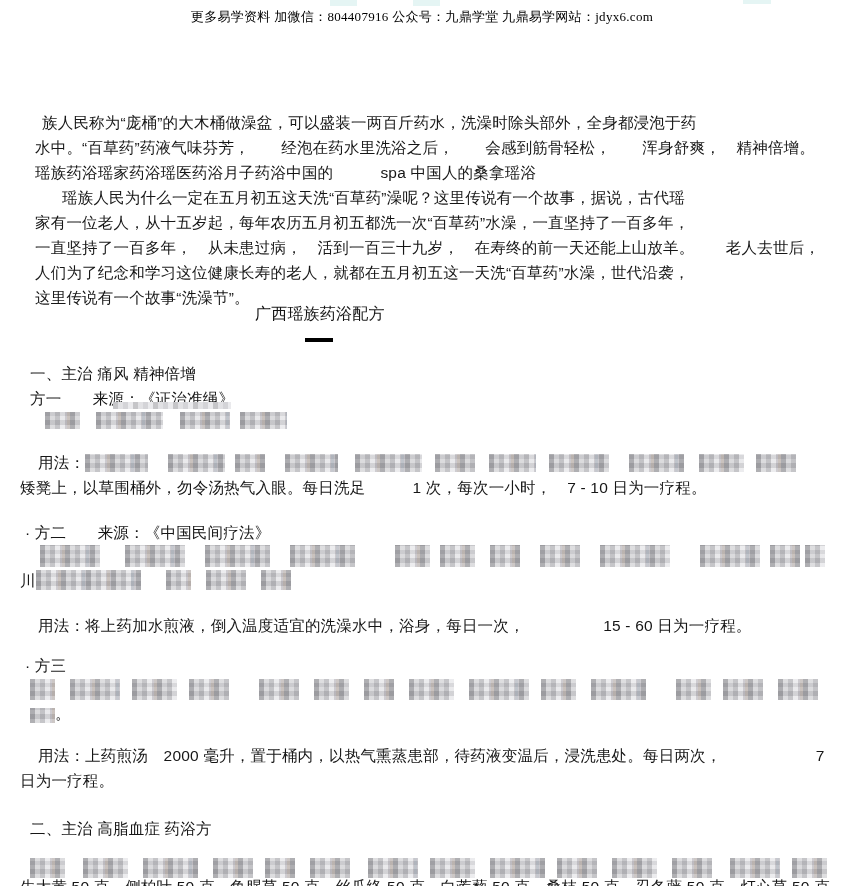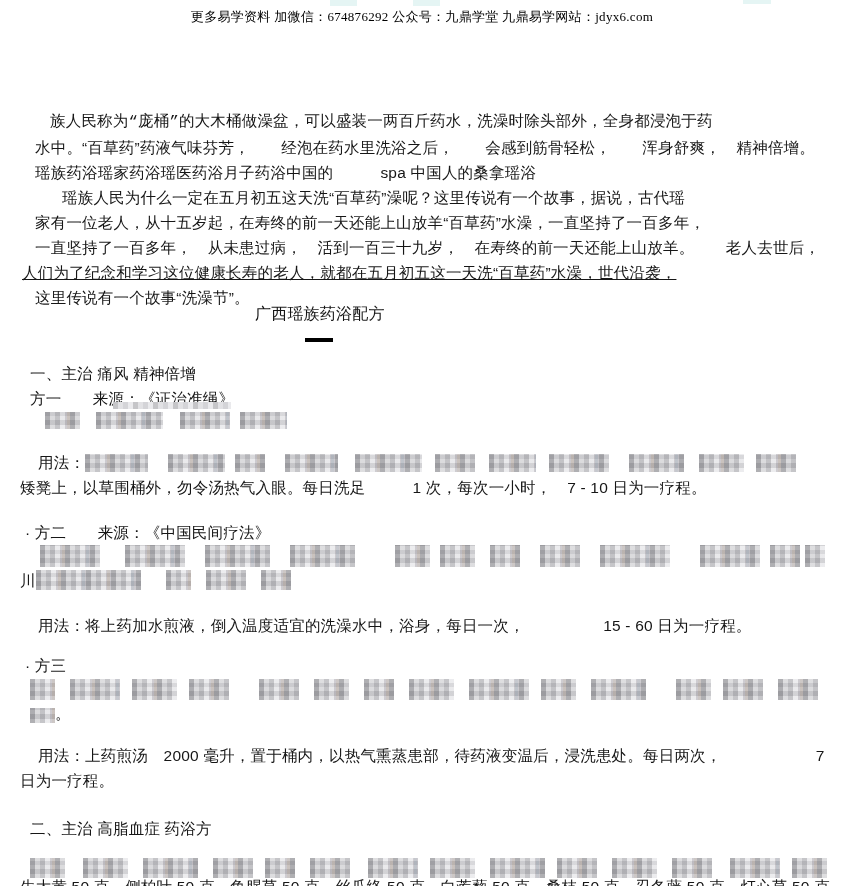--- a/index.html
+++ b/index.html
@@ -38,30 +38,30 @@
     background-color:#ececee;
   }
 </style>
 </head>
 <body>
 
 <div class="smudge" style="left:330px;width:27px;"></div>
 <div class="smudge" style="left:413px;width:27px;"></div>
 <div class="smudge" style="left:743px;width:28px;height:4px;"></div>
 
-<div class="hdr">更多易学资料 加微信：674876292 公众号：九鼎学堂 九鼎易学网站：jdyx6.com</div>
+<div class="hdr">更多易学资料 加微信：804407916 公众号：九鼎学堂 九鼎易学网站：jdyx6.com</div>
 
-<div class="line" style="left:50px;top:112px;font-family:Liberation Mono, monospace;">族人民称为“庞桶”的大木桶做澡盆，可以盛装一两百斤药水，洗澡时除头部外，全身都浸泡于药</div>
+<div class="line" style="left:42px;top:112px;">族人民称为“庞桶”的大木桶做澡盆，可以盛装一两百斤药水，洗澡时除头部外，全身都浸泡于药</div>
 <div class="line" style="left:35px;top:137px;">水中。“百草药”药液气味芬芳，　　经泡在药水里洗浴之后，　　会感到筋骨轻松，　　浑身舒爽，　精神倍增。</div>
 <div class="line" style="left:35px;top:162px;">瑶族药浴瑶家药浴瑶医药浴月子药浴中国的　　　spa 中国人的桑拿瑶浴</div>
 
 <div class="line" style="left:62px;top:187px;">瑶族人民为什么一定在五月初五这天洗“百草药”澡呢？这里传说有一个故事，据说，古代瑶</div>
-<div class="line" style="left:35px;top:212px;">家有一位老人，从十五岁起，在寿终的前一天还能上山放羊“百草药”水澡，一直坚持了一百多年，</div>
+<div class="line" style="left:35px;top:212px;">家有一位老人，从十五岁起，每年农历五月初五都洗一次“百草药”水澡，一直坚持了一百多年，</div>
 <div class="line" style="left:35px;top:237px;">一直坚持了一百多年，　从未患过病，　活到一百三十九岁，　在寿终的前一天还能上山放羊。　　老人去世后，</div>
-<div class="line" style="left:22px;top:262px;text-decoration:underline;">人们为了纪念和学习这位健康长寿的老人，就都在五月初五这一天洗“百草药”水澡，世代沿袭，</div>
+<div class="line" style="left:35px;top:262px;">人们为了纪念和学习这位健康长寿的老人，就都在五月初五这一天洗“百草药”水澡，世代沿袭，</div>
 <div class="line" style="left:35px;top:287px;">这里传说有一个故事“洗澡节”。</div>
 
 <div class="line title-line" style="left:255px;top:303px;">广西瑶族药浴配方</div>
 <div class="dash" style="left:305px;top:338px;width:28px;height:4px;"></div>
 
 <div class="line" style="left:30px;top:363px;">一、主治 痛风 精神倍增</div>
 <div class="line" style="left:30px;top:388px;">方一　　来源：《证治准绳》</div>
 <div class="mosaic-light" style="left:113px;top:402px;width:118px;height:7px;"></div>
 
 <div class="blur-row" style="left:45px;top:412px;height:17px;">

